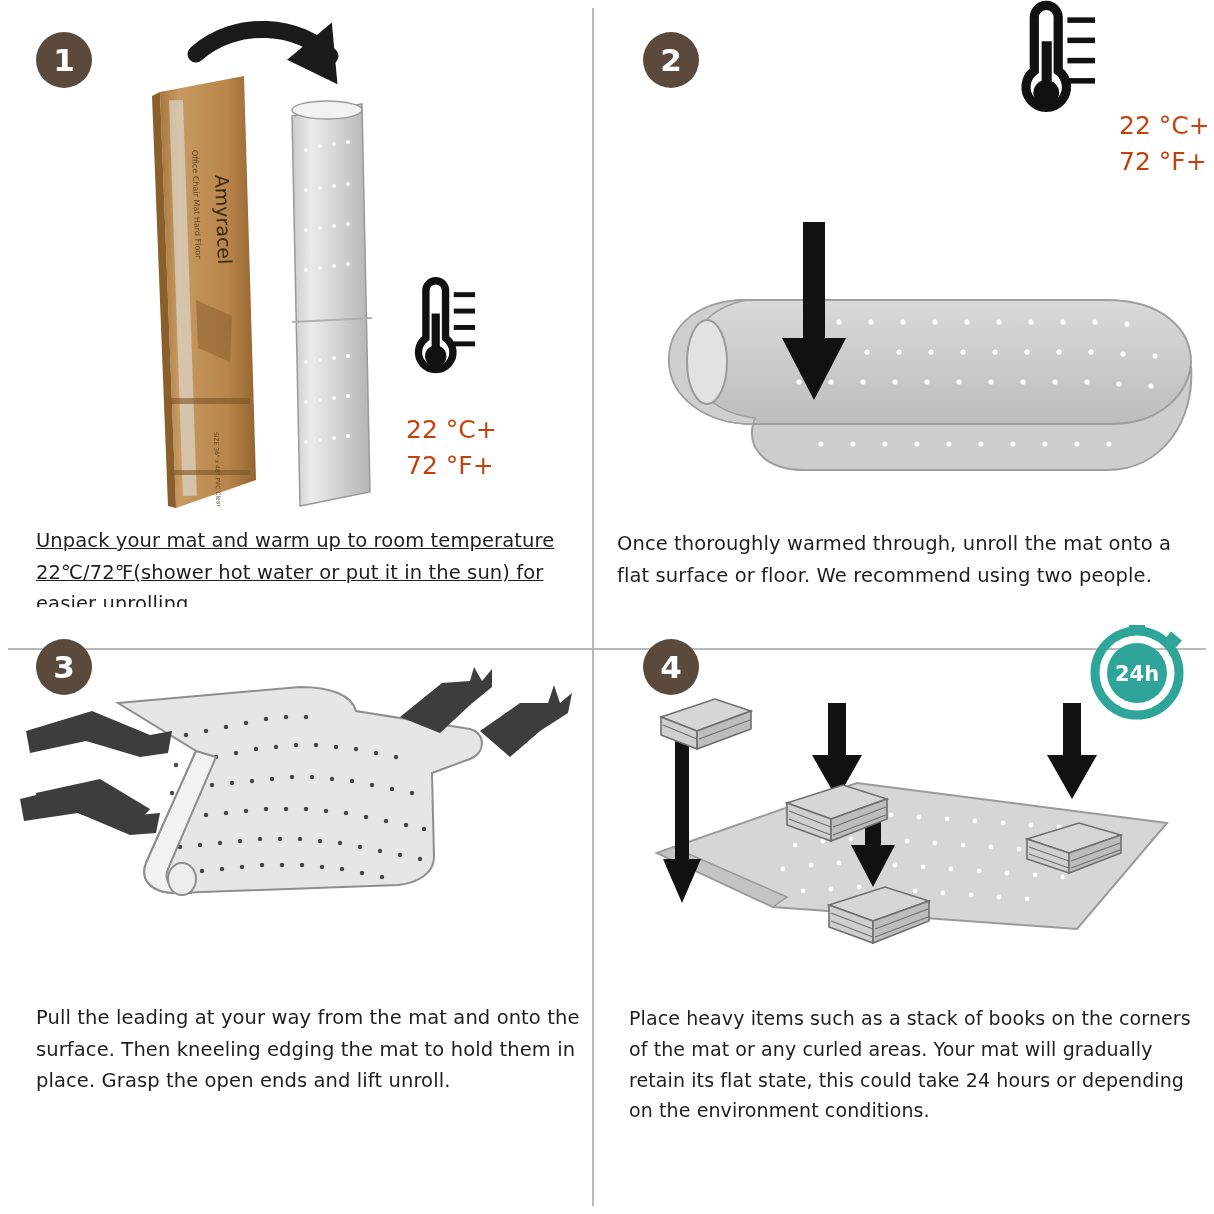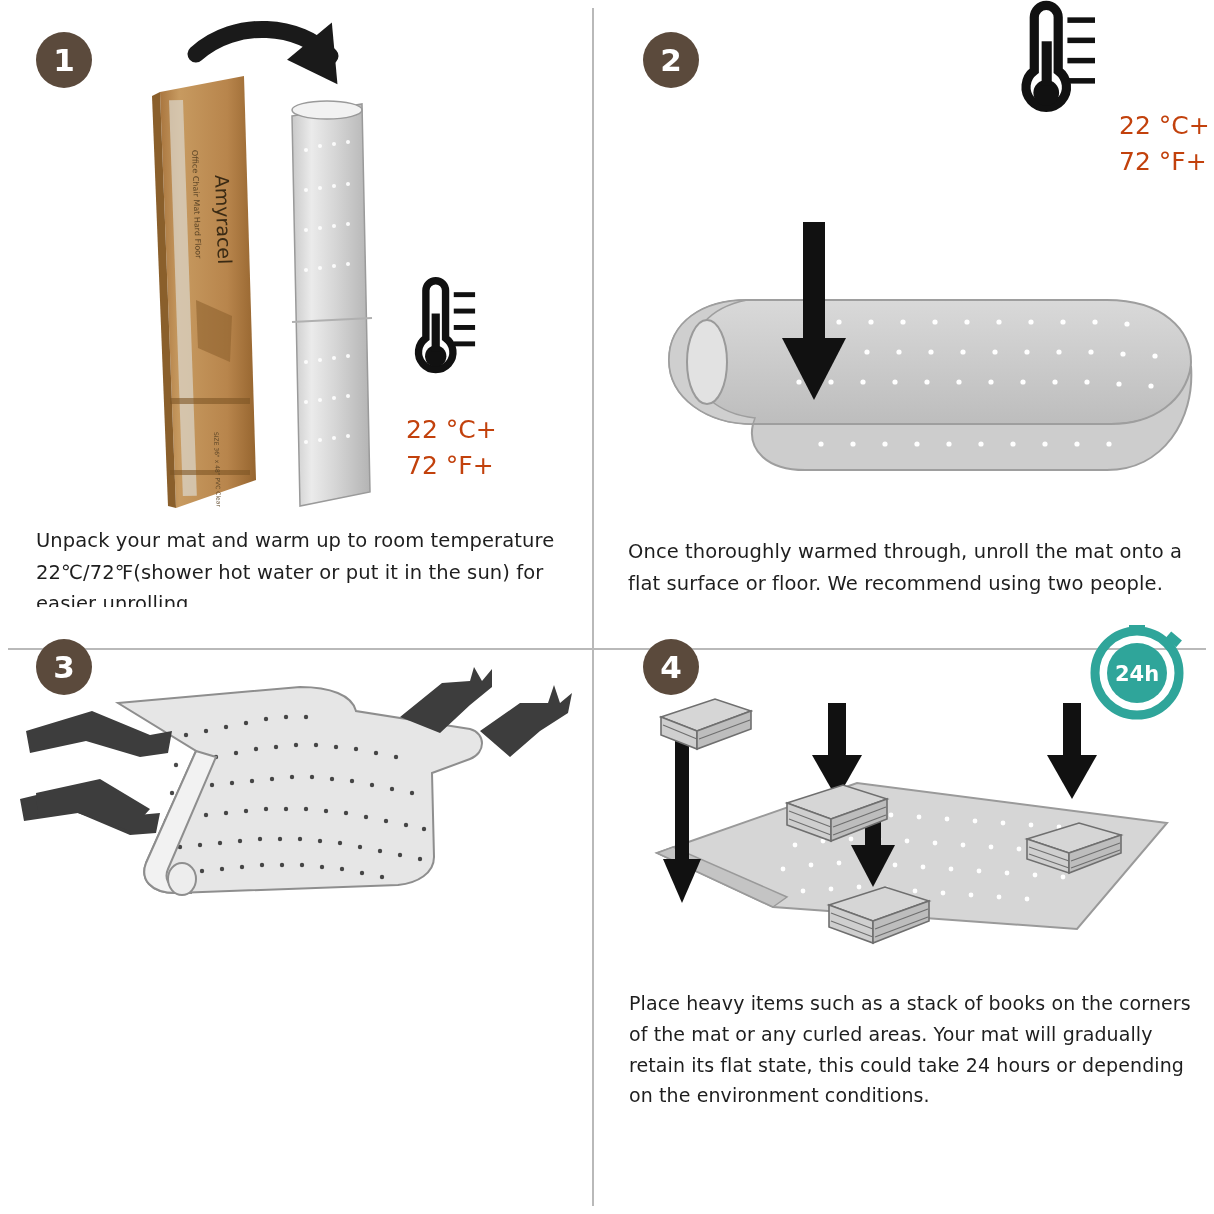--- a/index.html
+++ b/index.html
@@ -82,32 +82,32 @@
   .temp-text {
     position: absolute;
     font-size: 25px;
     line-height: 1.45;
     color: #c2410c;
     font-family: "DejaVu Sans", sans-serif;
     white-space: pre-line;
   }
   
   #p1 .badge { left: 36px; top: 32px; }
-  #p1 .caption { top: 525px; }
+  #p1 .caption { top: 525px; text-decoration: underline; }
   #p1 .temp-text { left: 406px; top: 412px; }
 
   #p2 .badge { left: 36px; top: 32px; }
-  #p2 .caption { top: 528px; left: 21px; right: 20px; margin-top: 8px; }
+  #p2 .caption { top: 528px; left: 10px; right: 20px; }
   #p2 .temp-text { left: 512px; top: 108px; }
 
   #p3 .badge { left: 36px; top: 32px; }
   #p3 .caption { top: 395px; }
 
   #p4 .badge { left: 36px; top: 32px; }
-  #p4 .caption { top: 381px; left: 22px; right: 20px; font-size: 19px; line-height: 1.62;}
+  #p4 .caption { top: 396px; left: 22px; right: 20px; font-size: 19px; line-height: 1.62;}
 
   svg { display: block; }
   .nosel { user-select: none; }
 </style>
 </head>
 <body>
 
 <div class="sheet">
 
   <div class="divider-v"></div>
@@ -381,20 +381,21 @@
             <path d="M26,124 L92,104 L150,128 L172,124 L168,146 L140,150 L86,134 L30,146 Z"></path>
             <path d="M400,110 L442,76 L470,74 L474,60 L482,74 L492,62 L492,80 L470,98 L440,126 Z"></path>
             <path d="M480,124 L520,96 L548,96 L554,78 L560,96 L572,86 L568,106 L540,124 L510,150 Z"></path>
             <path d="M20,192 L86,176 L138,208 L160,206 L156,226 L130,228 L78,206 L24,214 Z"></path>
             <path d="M36,186 L100,172 L150,202 L130,224 L72,204 L38,210 Z"></path>
           </g>
         </svg>
       </div>
 
       <div class="badge">3</div>
+      <div class="caption">Pull the leading at your way from the mat and onto the surface. Then kneeling edging the mat to hold them in place. Grasp the open ends and lift unroll.</div>
     </div>
 
     <div class="panel" id="p4">
       <div class="art">
         <svg width="622" height="380" viewBox="0 0 622 380">
 
           <g transform="translate(482,18)">
             <circle cx="48" cy="48" r="42" fill="none" stroke="#2fa59a" stroke-width="9"></circle>
             <circle cx="48" cy="48" r="30" fill="#2fa59a"></circle>
             <text x="48" y="56" fill="#ffffff" font-size="21" font-weight="bold" text-anchor="middle" font-family="DejaVu Sans, sans-serif">24h</text>

